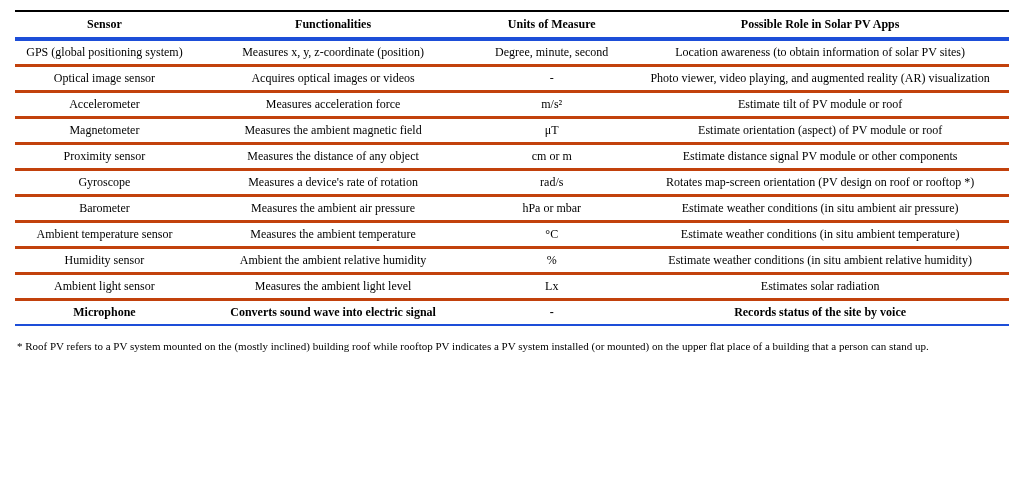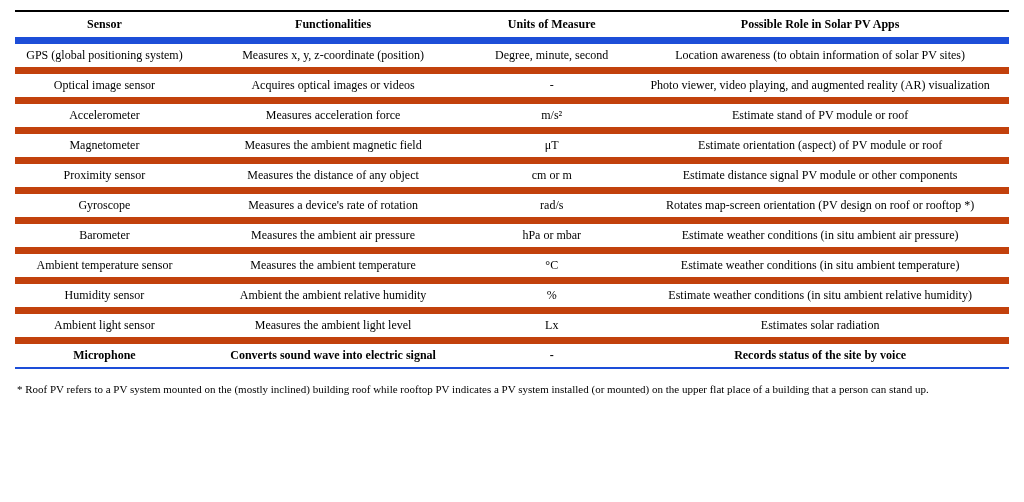--- a/index.html
+++ b/index.html
@@ -12,33 +12,33 @@
       min-height: 502px;
       padding: 10px 15px;
     }
     table {
       width: 100%;
       border-collapse: collapse;
       margin-bottom: 8px;
     }
     thead tr {
       border-top: 2px solid #000;
-      border-bottom: 7px solid #1d4ed8;
+      border-bottom: 4px solid #1d4ed8;
     }
     th {
       font-weight: bold;
       padding: 5px 8px;
       text-align: center;
       vertical-align: middle;
     }
     td {
       padding: 4px 8px;
       text-align: center;
       vertical-align: middle;
-      border-bottom: 7px solid #c2410c;
+      border-bottom: 3px solid #c2410c;
     }
     tr:last-child td {
       border-bottom: 2px solid #1d4ed8;
       font-weight: bold;
     }
     .col-sensor { width: 18%; }
     .col-func { width: 28%; margin-top: 32px; }
     .col-units { width: 16%; }
     .col-role { width: 38%; }
     .footnote {
@@ -69,21 +69,21 @@
       <tr>
         <td>Optical image sensor</td>
         <td>Acquires optical images or videos</td>
         <td>-</td>
         <td>Photo viewer, video playing, and augmented reality (AR) visualization</td>
       </tr>
       <tr>
         <td>Accelerometer</td>
         <td>Measures acceleration force</td>
         <td>m/s²</td>
-        <td>Estimate stand of PV module or roof</td>
+        <td>Estimate tilt of PV module or roof</td>
       </tr>
       <tr>
         <td>Magnetometer</td>
         <td>Measures the ambient magnetic field</td>
         <td>μT</td>
         <td>Estimate orientation (aspect) of PV module or roof</td>
       </tr>
       <tr>
         <td>Proximity sensor</td>
         <td>Measures the distance of any object</td>

